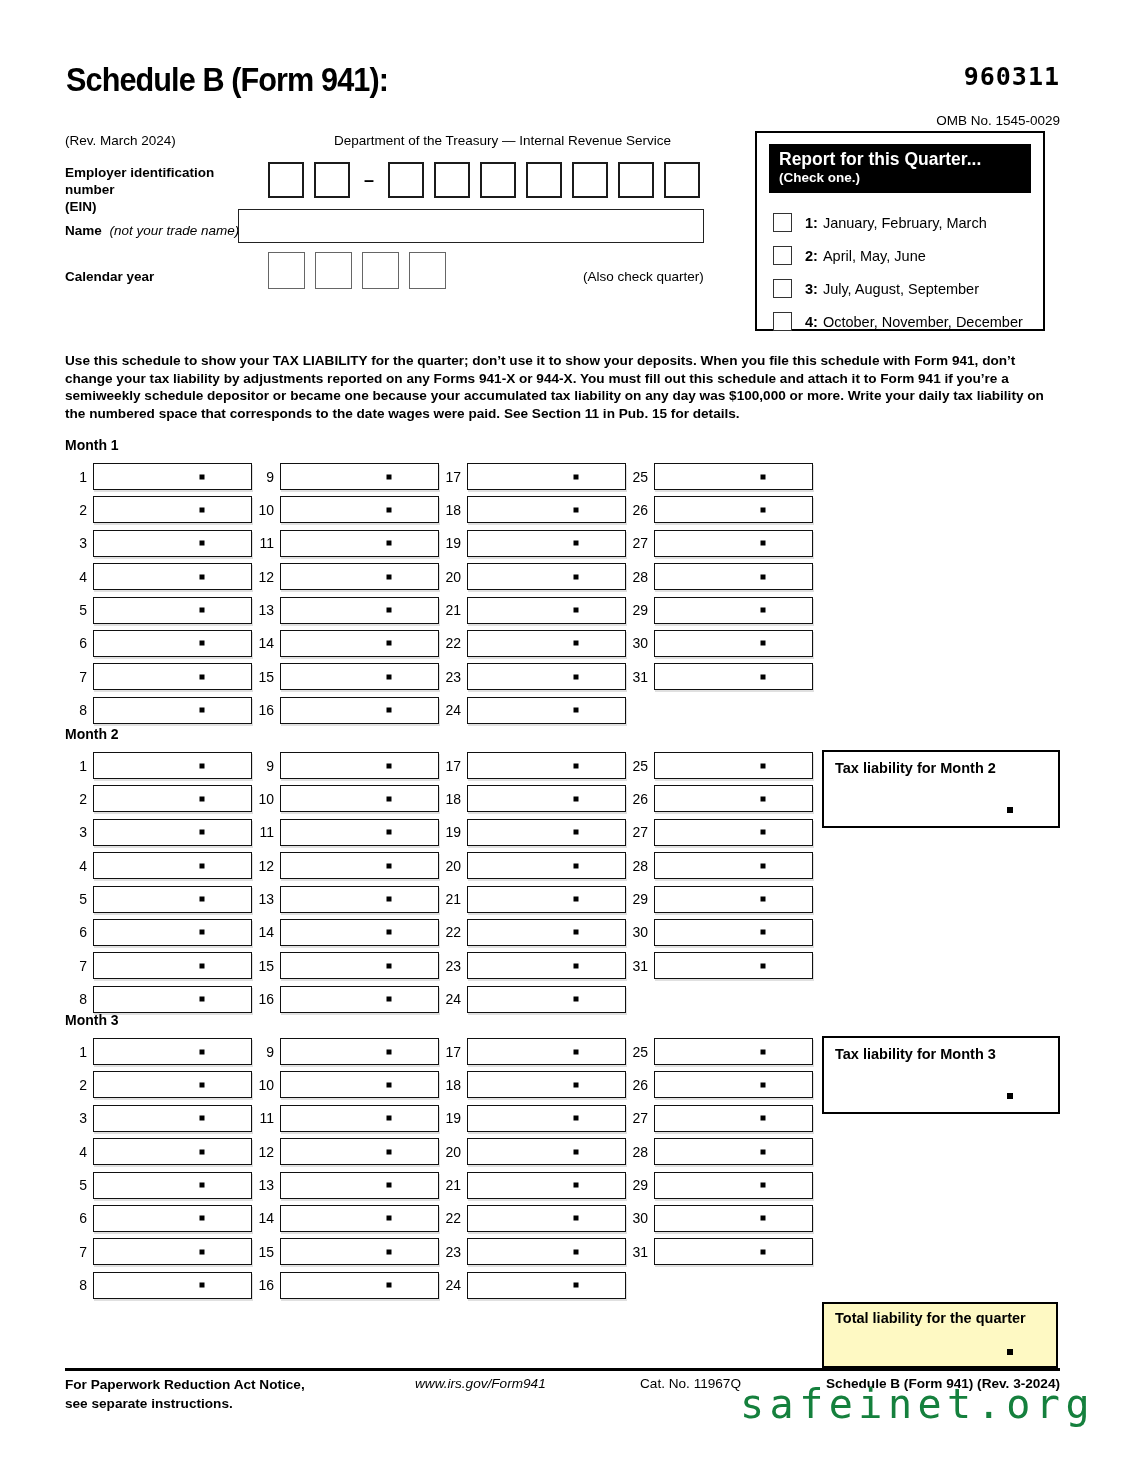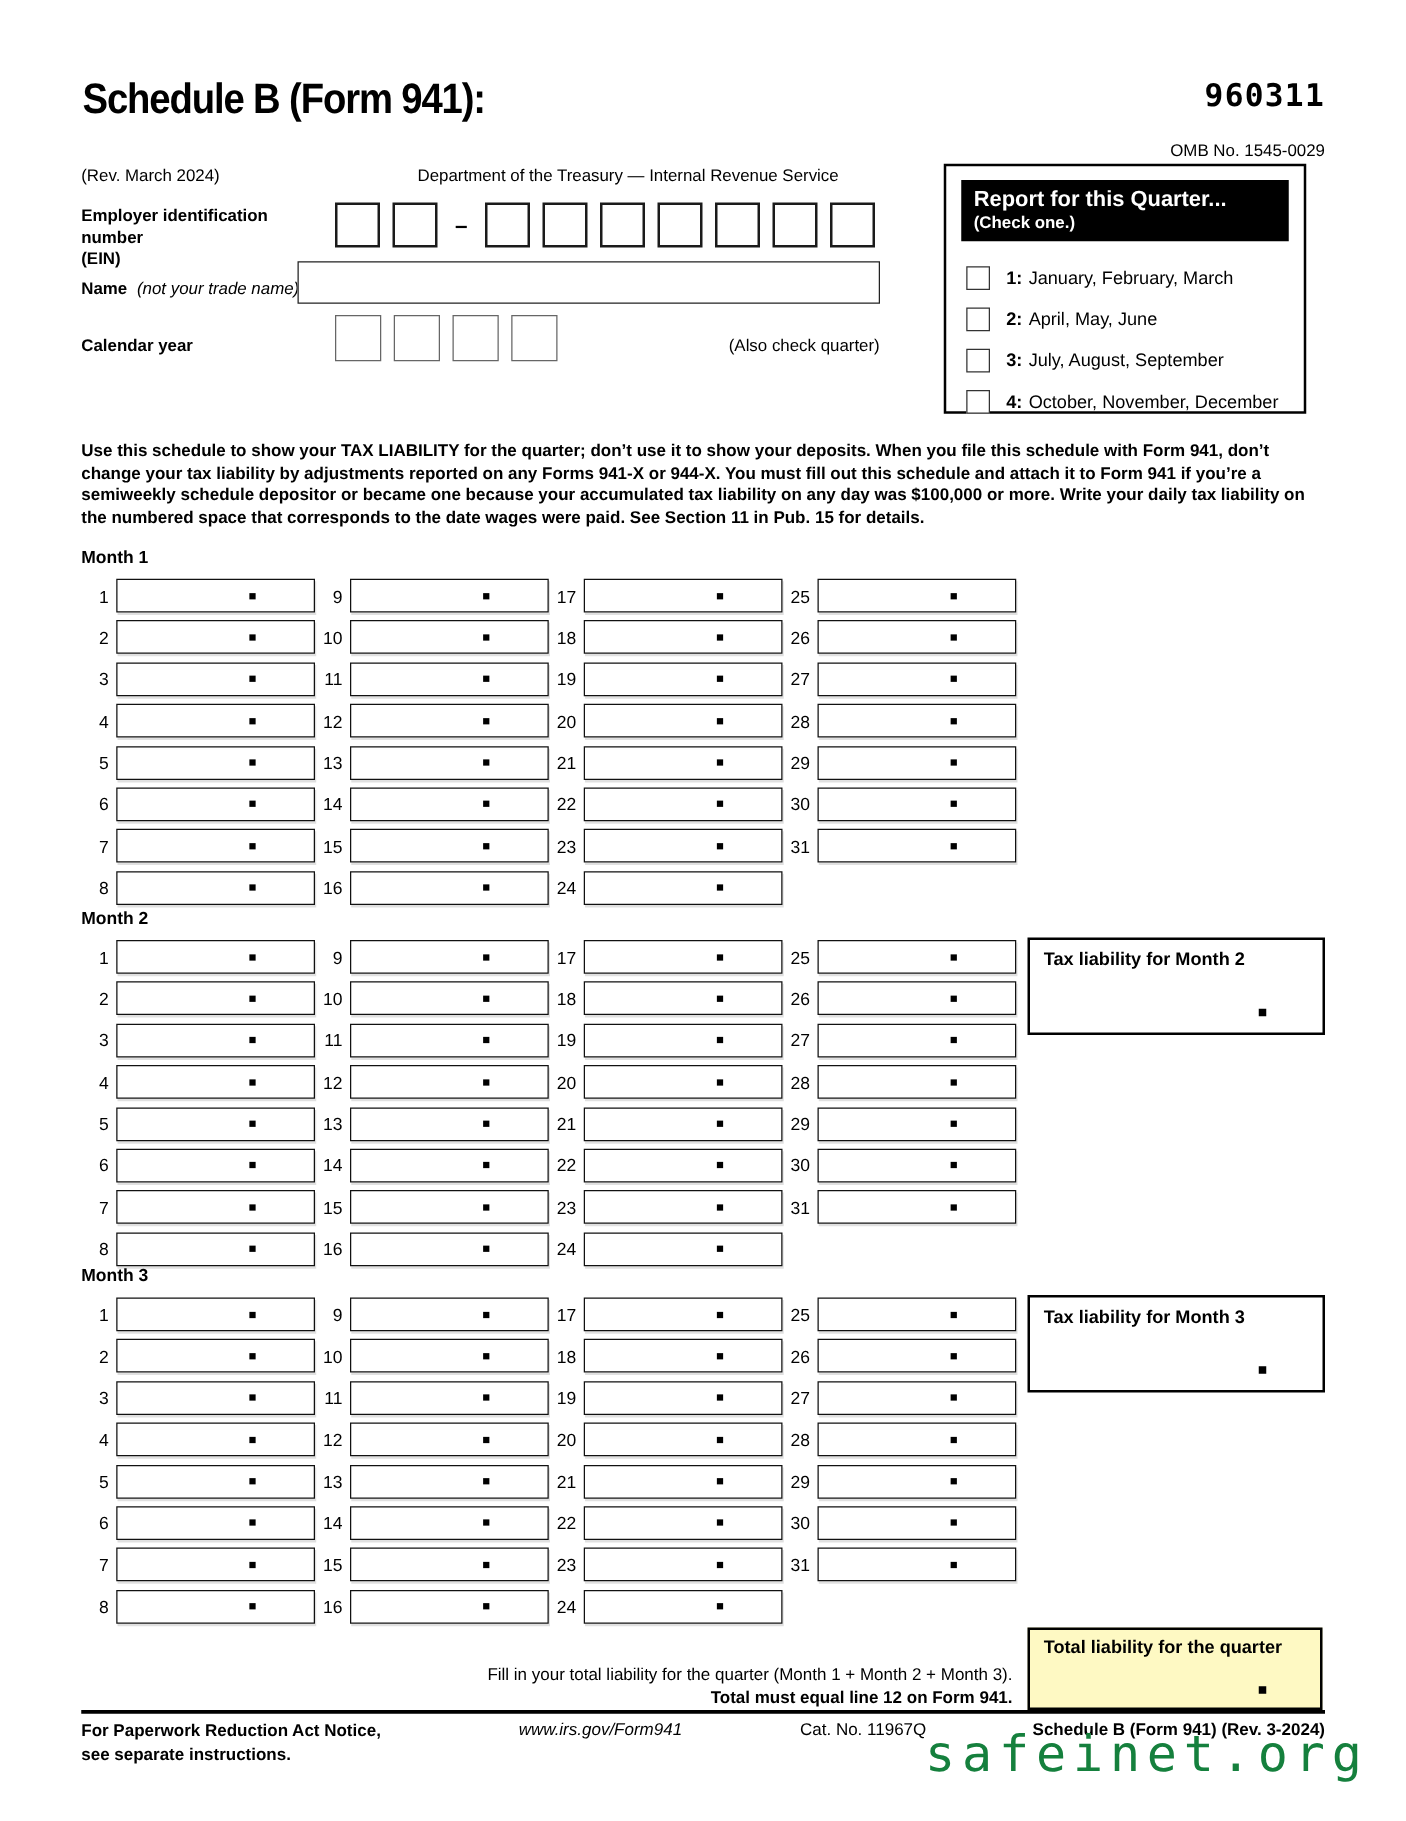--- a/index.html
+++ b/index.html
@@ -758,24 +758,20 @@
           <div class="liability-label">Tax liability for Month 3</div>
           <span class="dot big-dot"></span>
         </div>
       </section>
     </div>
 
   <div class="abs total-box">
     <div class="liability-label">Total liability for the quarter</div>
     <span class="dot big-dot"></span>
   </div>
-  <div class="abs total-text">
-    <div>Fill in your total liability for the quarter (Month 1 + Month 2 + Month 3).</div>
-    <div class="bold-line">Total must equal line 12 on Form 941.</div>
-  </div>
 
   <div class="abs footer-rule"></div>
   <div class="abs f-paperwork">
     <div>For Paperwork Reduction Act Notice,</div>
     <div>see separate instructions.</div>
   </div>
   <div class="abs f-url">www.irs.gov/Form941</div>
   <div class="abs f-cat">Cat. No. 11967Q</div>
   <div class="abs f-rev">Schedule B (Form 941) (Rev. 3-2024)</div>
   <div class="abs watermark">safeinet.org</div>

